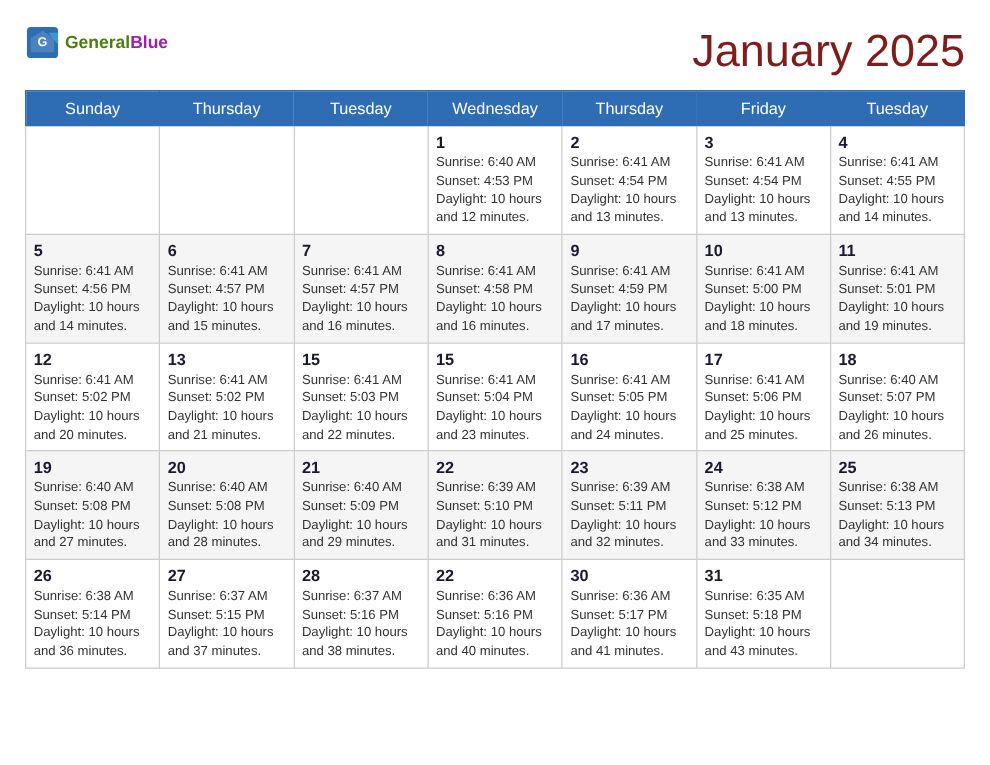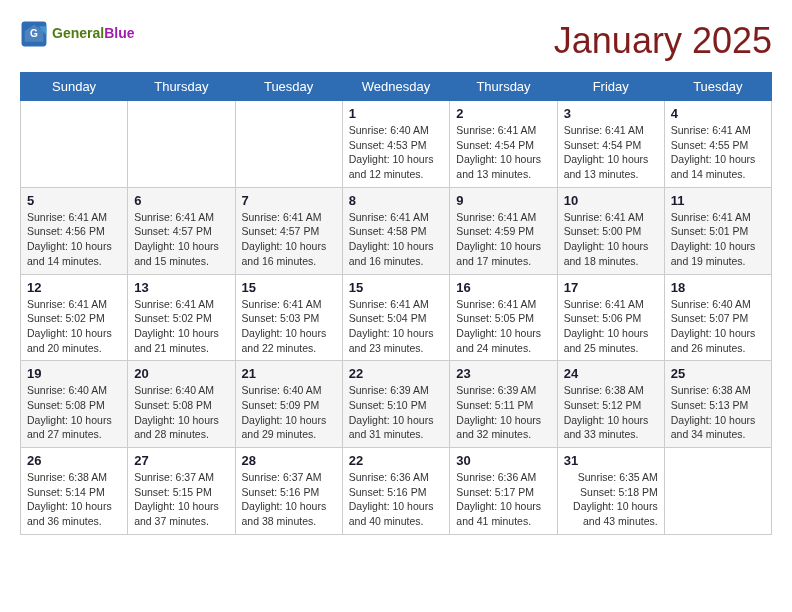--- a/index.html
+++ b/index.html
@@ -329,21 +329,21 @@
         </td>
         <td>
           <div class="day-num">30</div>
           <div class="day-info" style="white-space: pre-line;">Sunrise: 6:36 AM
 Sunset: 5:17 PM
 Daylight: 10 hours
 and 41 minutes.</div>
         </td>
         <td>
           <div class="day-num">31</div>
-          <div class="day-info" style="white-space: pre-line; text-align: right;">Sunrise: 6:35 AM
+          <div class="day-info" style="white-space: pre-line;">Sunrise: 6:35 AM
 Sunset: 5:18 PM
 Daylight: 10 hours
 and 43 minutes.</div>
         </td>
         <td class="empty-cell"></td>
       </tr>
     </tbody>
 </table>
 
 </body></html>

